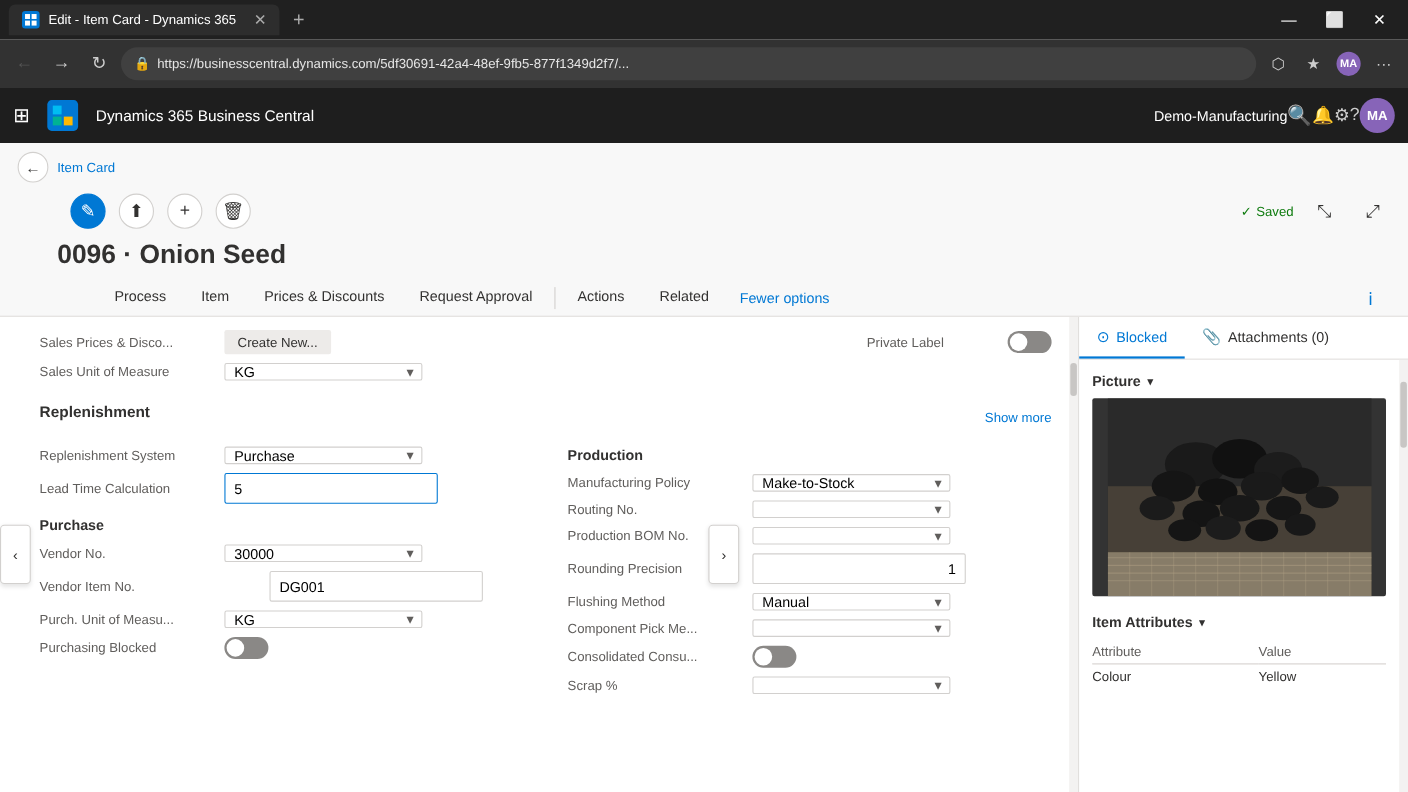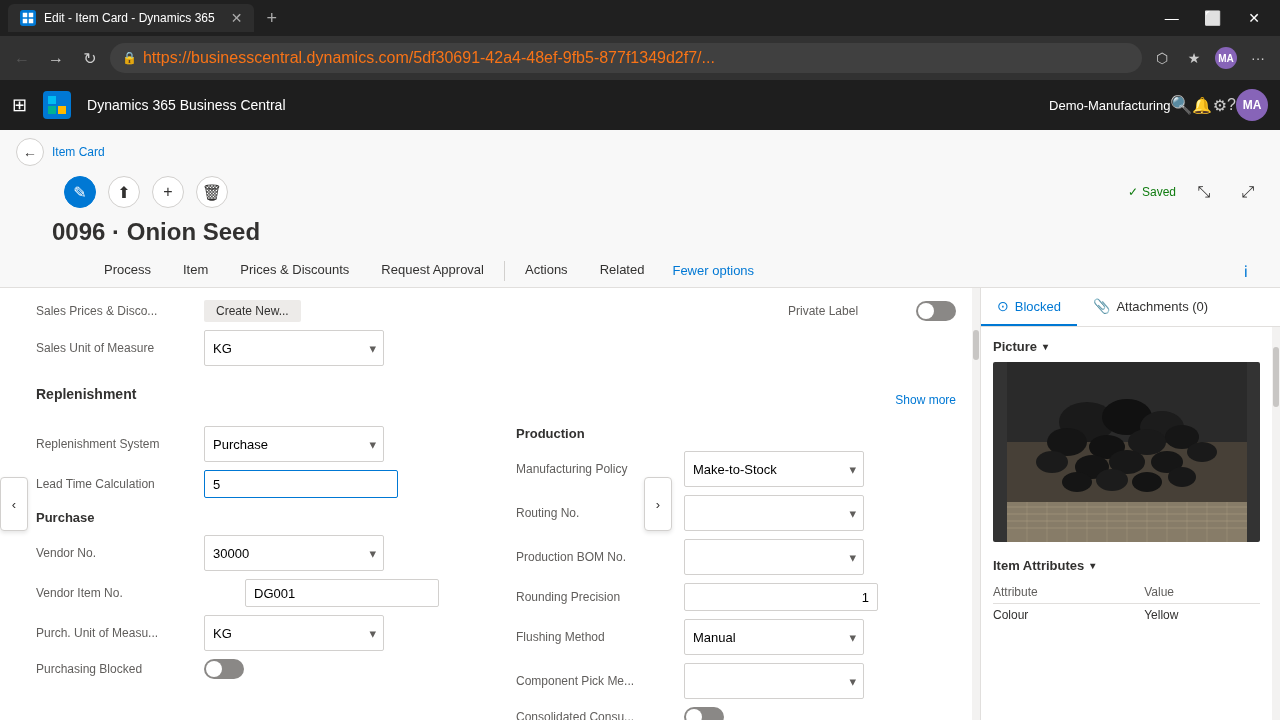--- a/index.html
+++ b/index.html
@@ -11,21 +11,21 @@
     .browser-tab-icon { width: 16px; height: 16px; background: #0078d4; border-radius: 3px; display: flex; align-items: center; justify-content: center; color: #fff; font-size: 10px; font-weight: bold; }
     .browser-tab-close { color: #aaa; font-size: 14px; cursor: pointer; margin-left: 8px; }
     .new-tab-btn { color: #aaa; font-size: 18px; cursor: pointer; padding: 2px 6px; }
     .win-controls { margin-left: auto; display: flex; gap: 2px; }
     .win-btn { color: #fff; padding: 4px 12px; cursor: pointer; font-size: 14px; border-radius: 3px; }
 
     .browser-nav { background: #323232; height: 44px; display: flex; align-items: center; padding: 0 8px; gap: 6px; }
     .nav-btn { color: #ccc; width: 28px; height: 28px; display: flex; align-items: center; justify-content: center; border-radius: 4px; cursor: pointer; font-size: 16px; }
     .nav-btn.disabled { color: #555; }
     .address-bar { flex: 1; background: #404040; border-radius: 20px; height: 30px; display: flex; align-items: center; padding: 0 12px; color: #ccc; font-size: 12px; gap: 6px; }
-    .address-bar input { background: transparent; border: none; outline: none; color: #f97316; font-size: 16px; flex: 1; }
+    .address-bar input { background: transparent; border: none; outline: none; color: #e5e5e5; font-size: 12px; flex: 1; }
     .browser-actions { display: flex; gap: 4px; }
     .browser-action-btn { color: #ccc; width: 28px; height: 28px; display: flex; align-items: center; justify-content: center; border-radius: 4px; cursor: pointer; font-size: 14px; }
 
     
     .app-header { background: #1e1e1e; height: 50px; display: flex; align-items: center; padding: 0 12px; gap: 16px; }
     .app-grid-icon { color: #fff; font-size: 18px; cursor: pointer; }
     .app-logo { width: 28px; height: 28px; background: #0078d4; border-radius: 4px; display: flex; align-items: center; justify-content: center; }
     .app-logo svg { width: 20px; height: 20px; fill: white; }
     .app-name { color: #fff; font-size: 14px; font-weight: 400; }
     .app-header-right { margin-left: auto; display: flex; align-items: center; gap: 0; }
@@ -59,21 +59,21 @@
     .main-content { display: flex; flex: 1; overflow: hidden; }
 
     
     .form-area { flex: 1; overflow-y: auto; padding: 12px 16px; position: relative; }
     .form-area::-webkit-scrollbar { width: 6px; }
     .form-area::-webkit-scrollbar-thumb { background: #c8c6c4; border-radius: 3px; }
     .form-row { display: flex; align-items: center; margin-bottom: 8px; gap: 8px; }
     .form-label { color: #605e5c; font-size: 12px; min-width: 160px; }
     .form-control { height: 28px; border: 1px solid #d2d0ce; border-radius: 2px; padding: 0 8px; font-size: 13px; outline: none; background: #fff; }
     .dropdown-wrapper { position: relative; min-width: 180px; }
-    .dropdown-wrapper select { width: 100%; height: 36px; border: 1px solid #d2d0ce; border-radius: 2px; padding: 0 28px 0 8px; font-size: 13px; outline: none; background: #fff; appearance: none; cursor: pointer; }
+    .dropdown-wrapper select { width: 100%; height: 16px; border: 1px solid #d2d0ce; border-radius: 2px; padding: 0 28px 0 8px; font-size: 13px; outline: none; background: #fff; appearance: none; cursor: pointer; }
     .dropdown-wrapper::after { content: '▾'; position: absolute; right: 8px; top: 50%; transform: translateY(-50%); pointer-events: none; color: #605e5c; }
     .text-input { height: 28px; border: 1px solid #0078d4; border-radius: 2px; padding: 0 8px; font-size: 13px; outline: none; background: #fff; min-width: 180px; }
     .create-new-link { background: #edebe9; border: none; color: #323130; font-size: 12px; padding: 4px 12px; border-radius: 2px; cursor: pointer; display: inline-block; }
 
     
     .section-title { font-size: 14px; font-weight: 600; color: #323130; margin-bottom: 12px; }
     .section-header { display: flex; align-items: center; justify-content: space-between; margin-bottom: 12px; }
     .show-more-link { color: #0078d4; font-size: 12px; cursor: pointer; }
 
     

